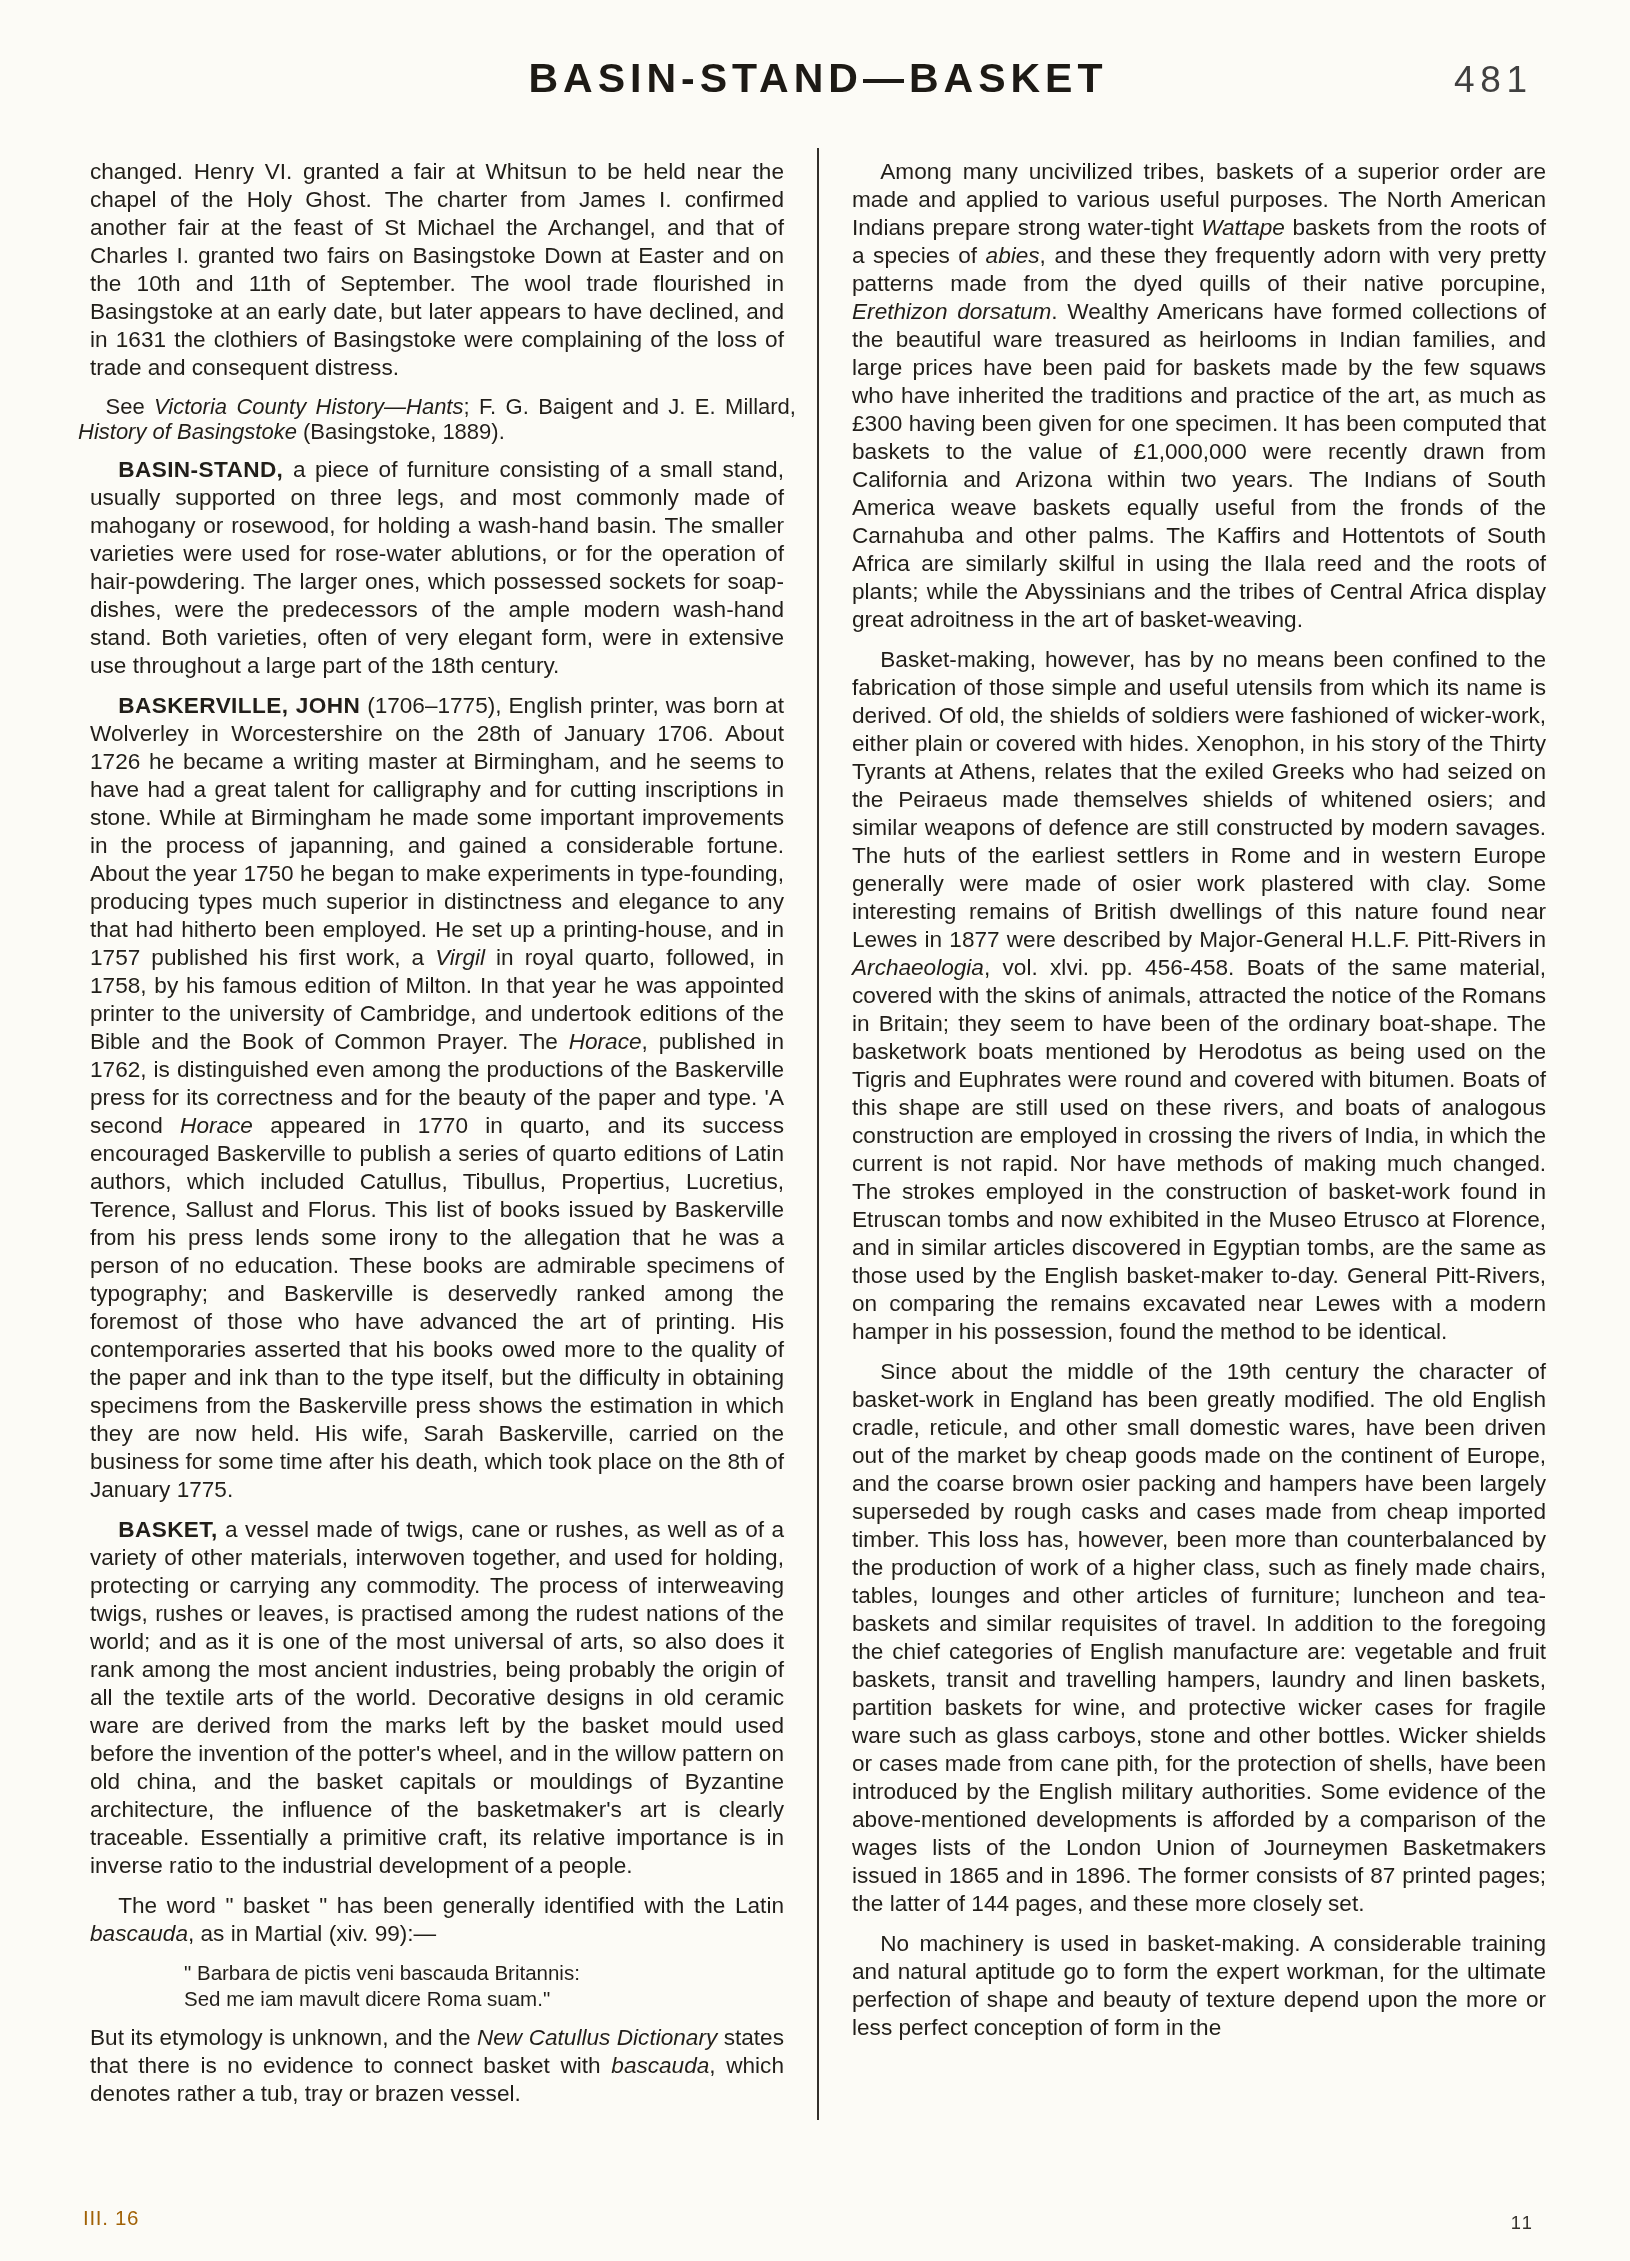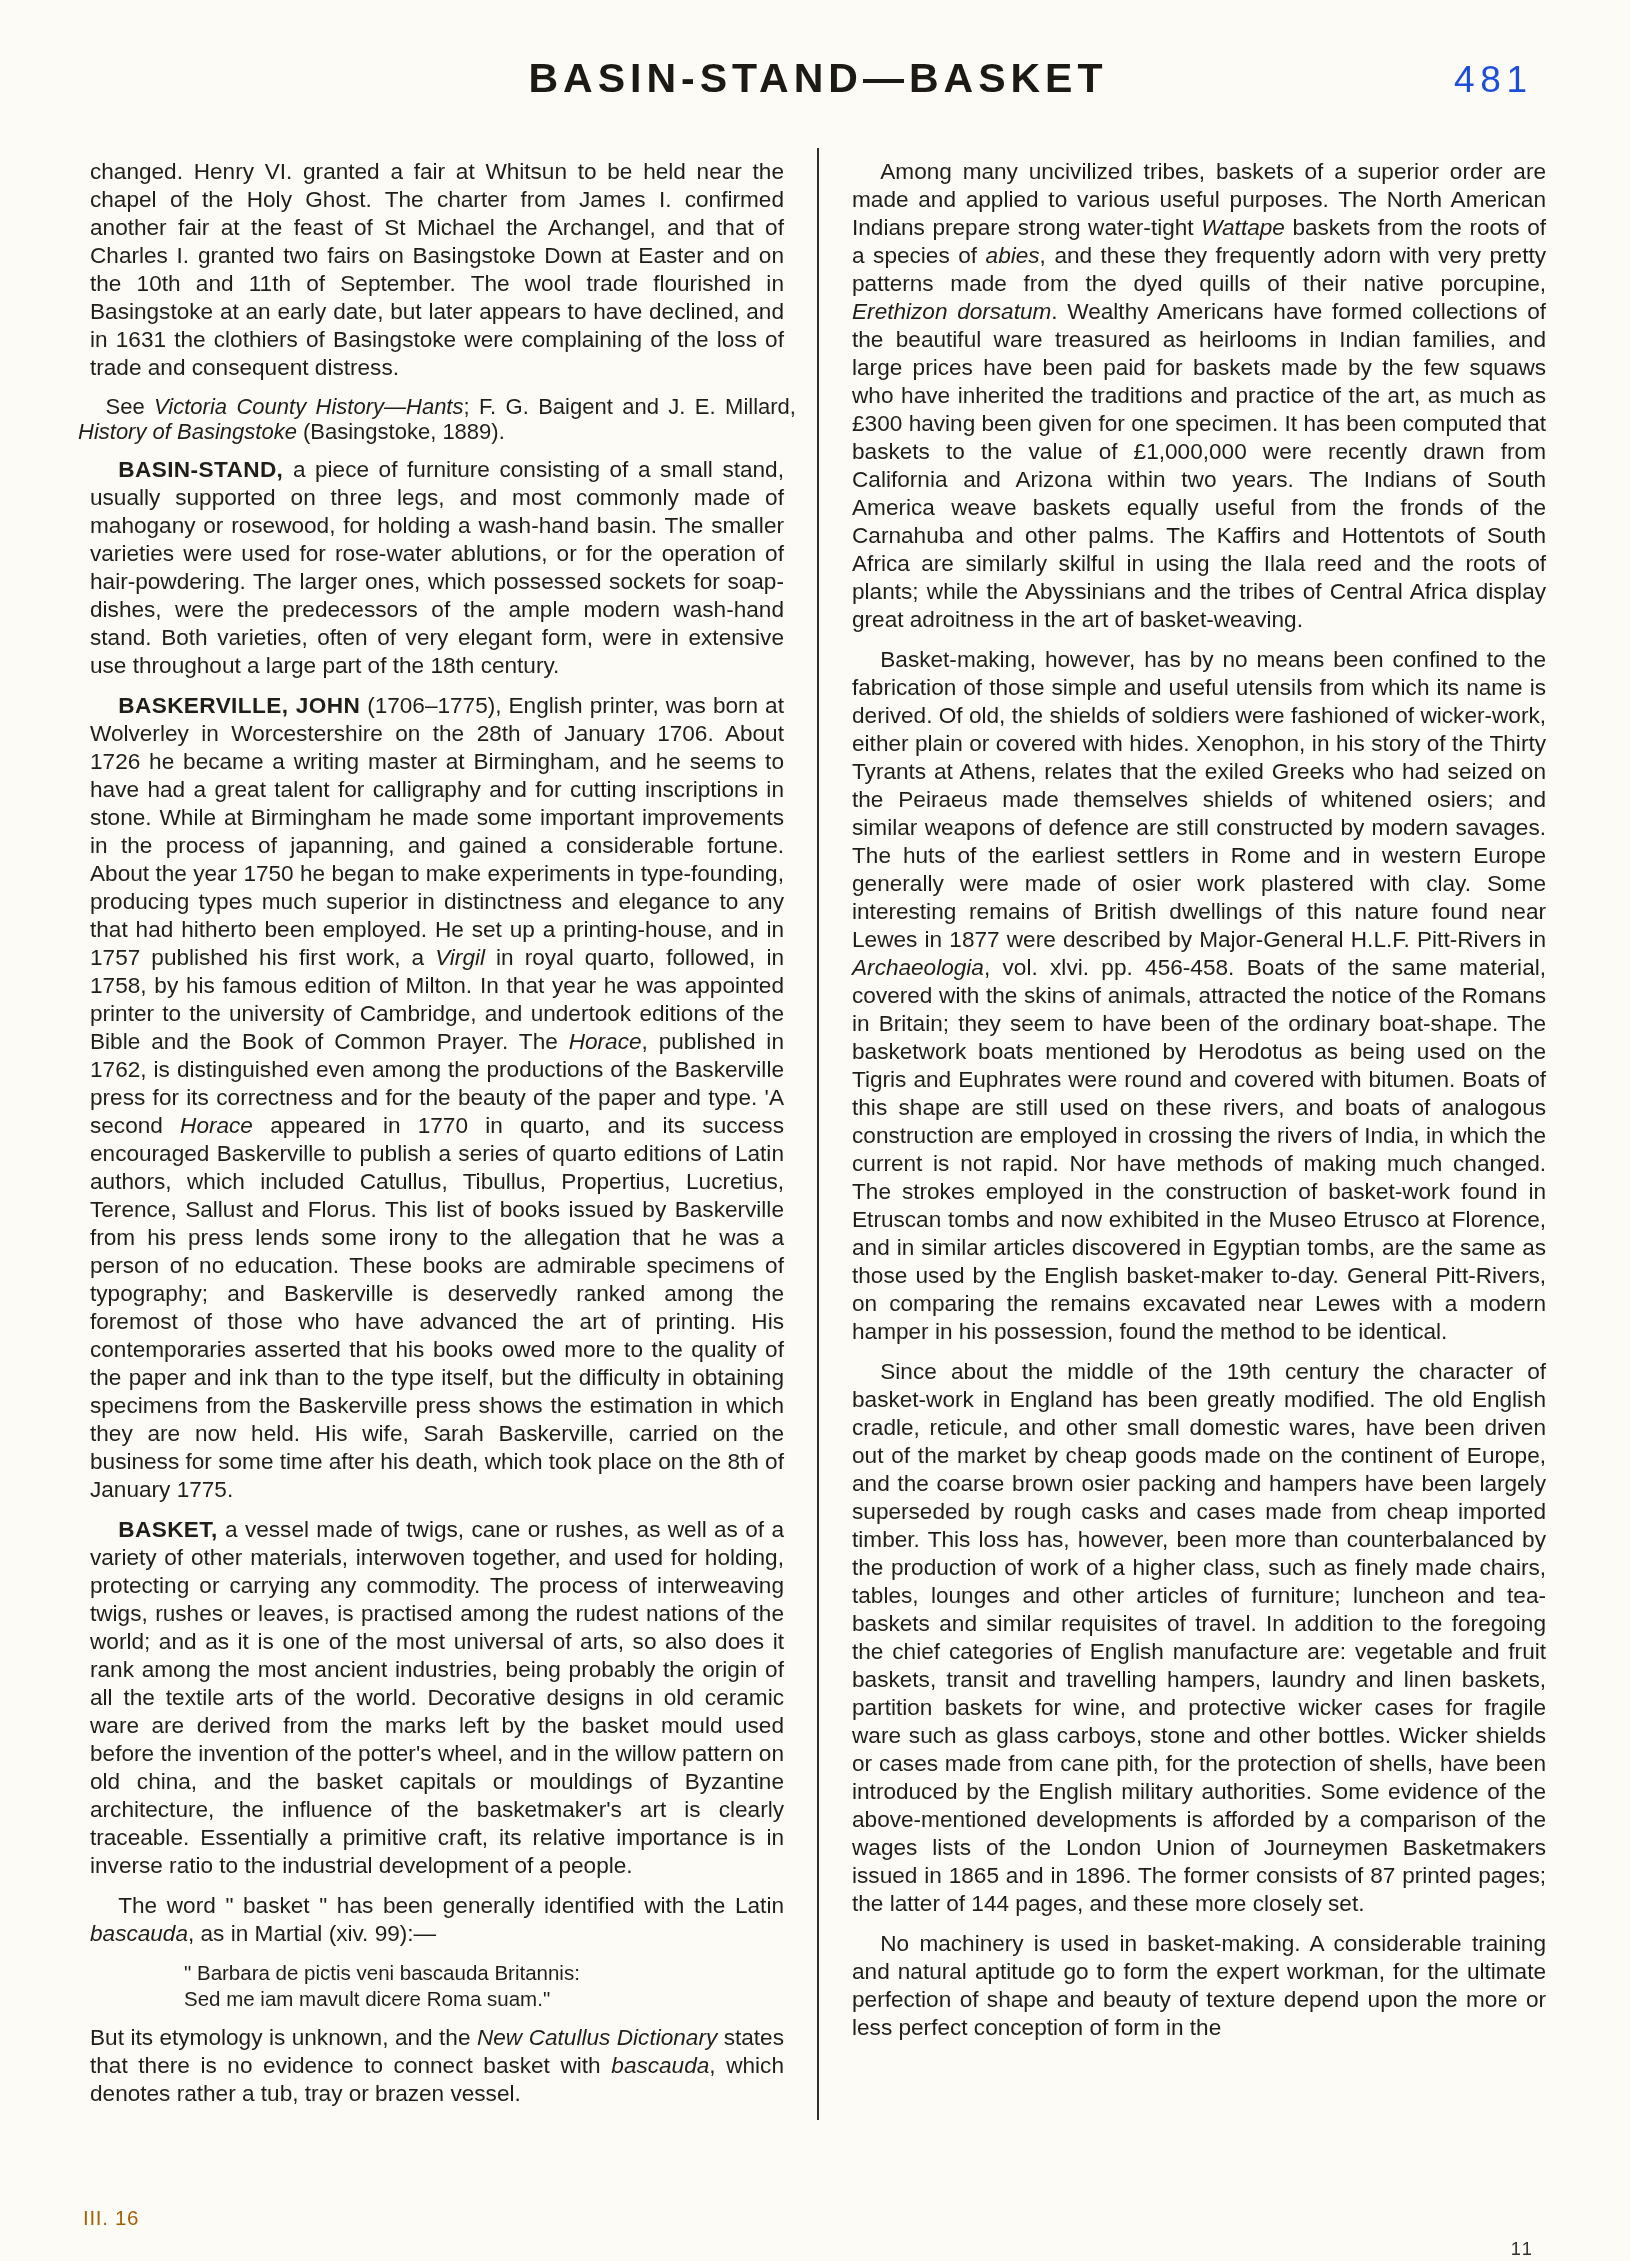--- a/index.html
+++ b/index.html
@@ -28,21 +28,21 @@
     font-weight: bold;
     letter-spacing: 5px;
     color: #1d1a15;
   }
   .page-number {
     position: absolute;
     right: 25.4px;
     top: 4.2px;
     font-size: 37px;
     letter-spacing: 5.6px;
-    color: #1d4ed8;
+    color: #404040;
   }
   .columns {
     display: flex;
     align-items: stretch;
   }
   .column {
     width: 731px;
     font-size: 22.6px;
     line-height: 28px;
     text-align: justify;
@@ -73,21 +73,21 @@
     position: absolute;
     left: 83px;
     bottom: 31px;
     font-size: 20.5px;
     letter-spacing: 0.7px;
     color: #a16207;
   }
   .sig-right {
     position: absolute;
     right: 97px;
-    bottom: 1px;
+    bottom: 27px;
     font-size: 18.3px;
     letter-spacing: 2.1px;
     color: #35312b;
   }
 </style>
 </head>
 <body>
 
 <div class="page">
 

